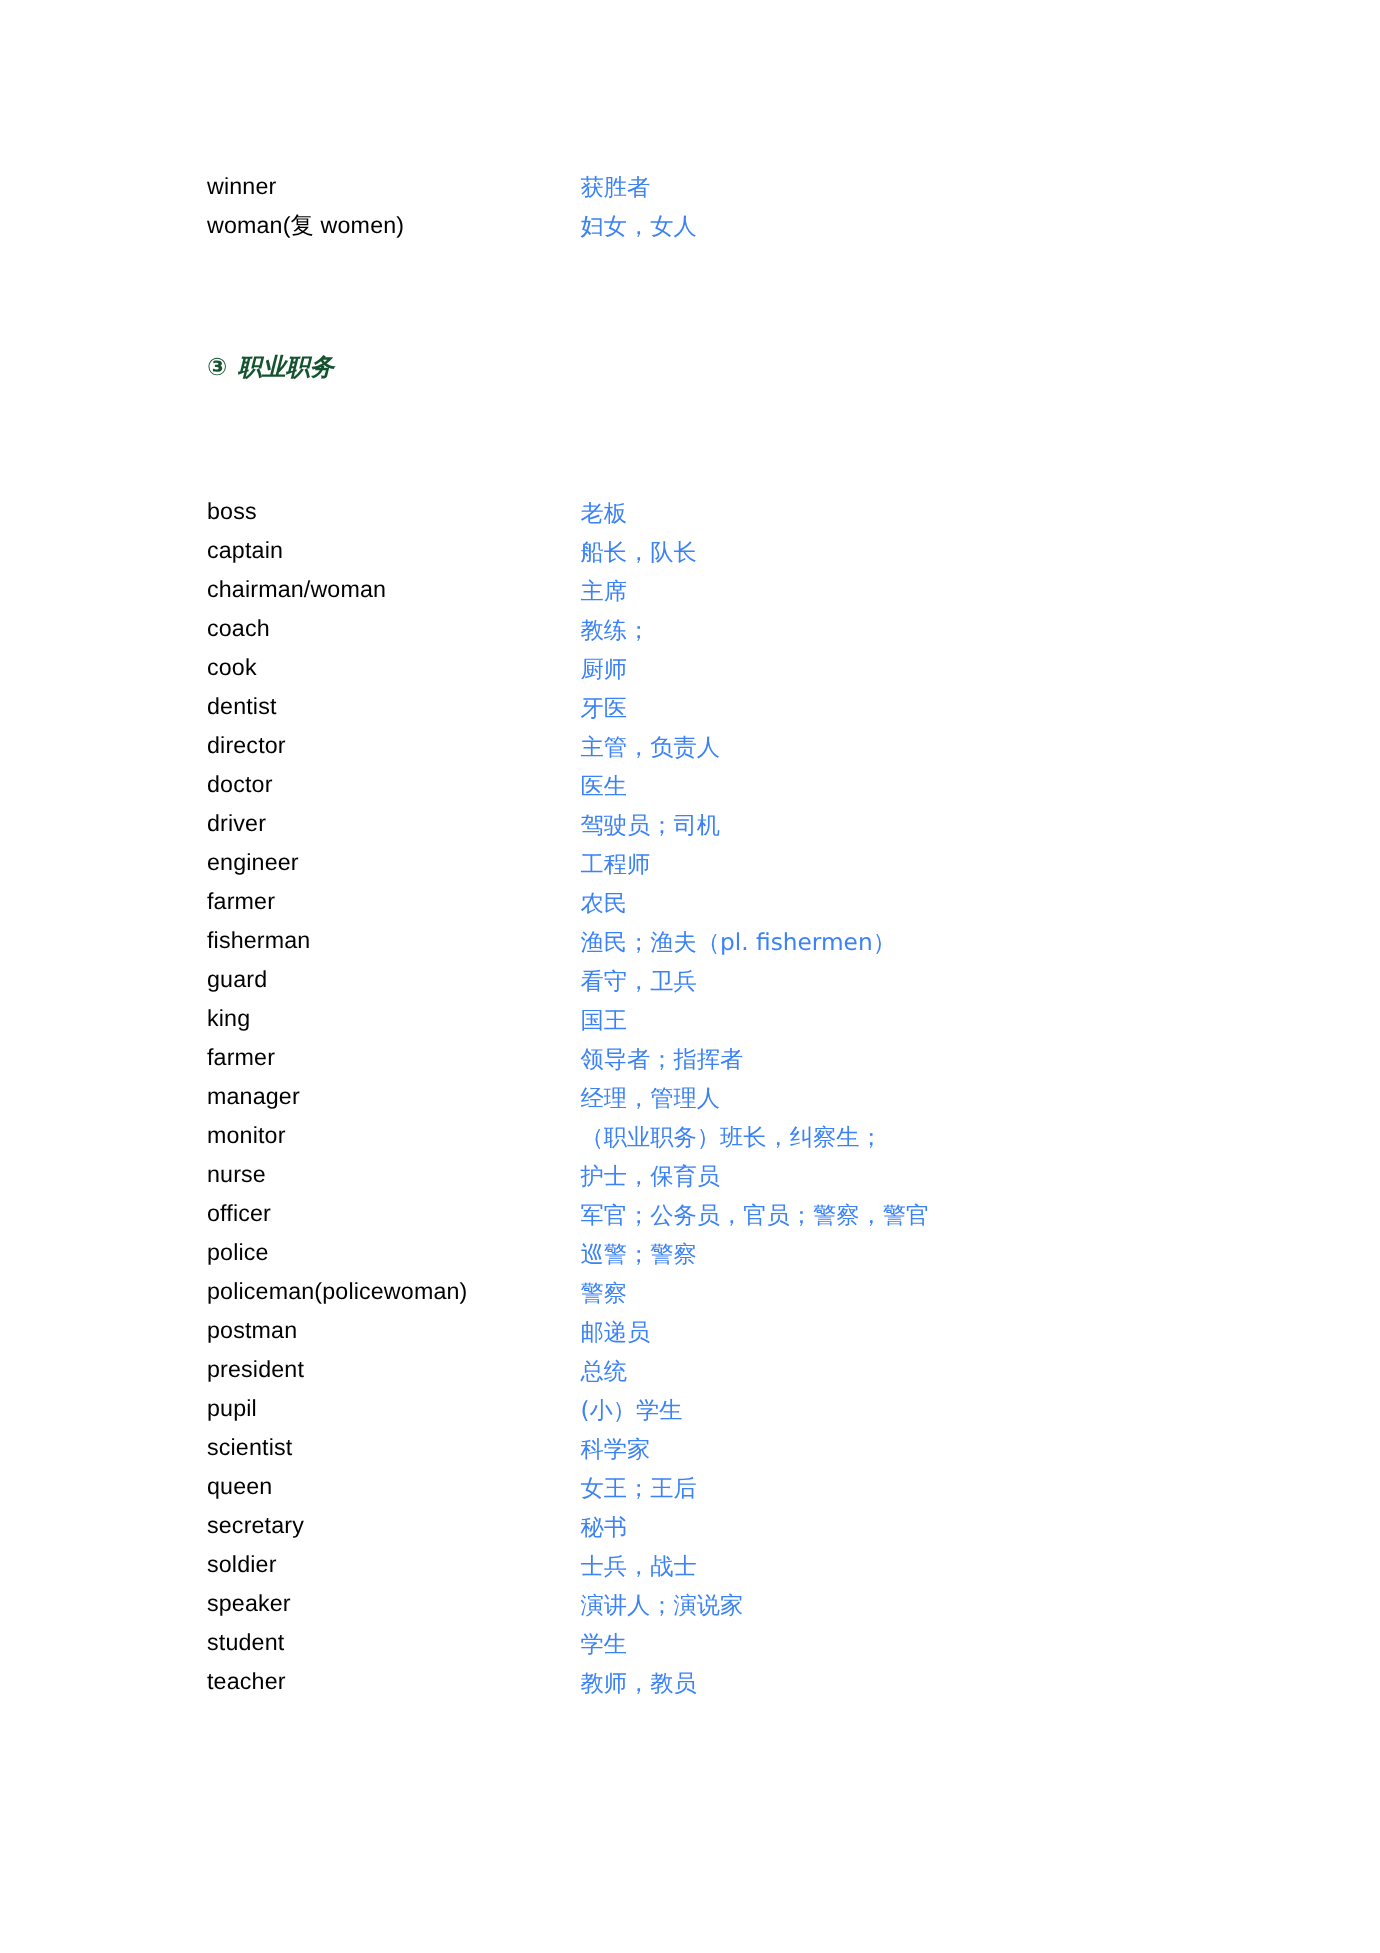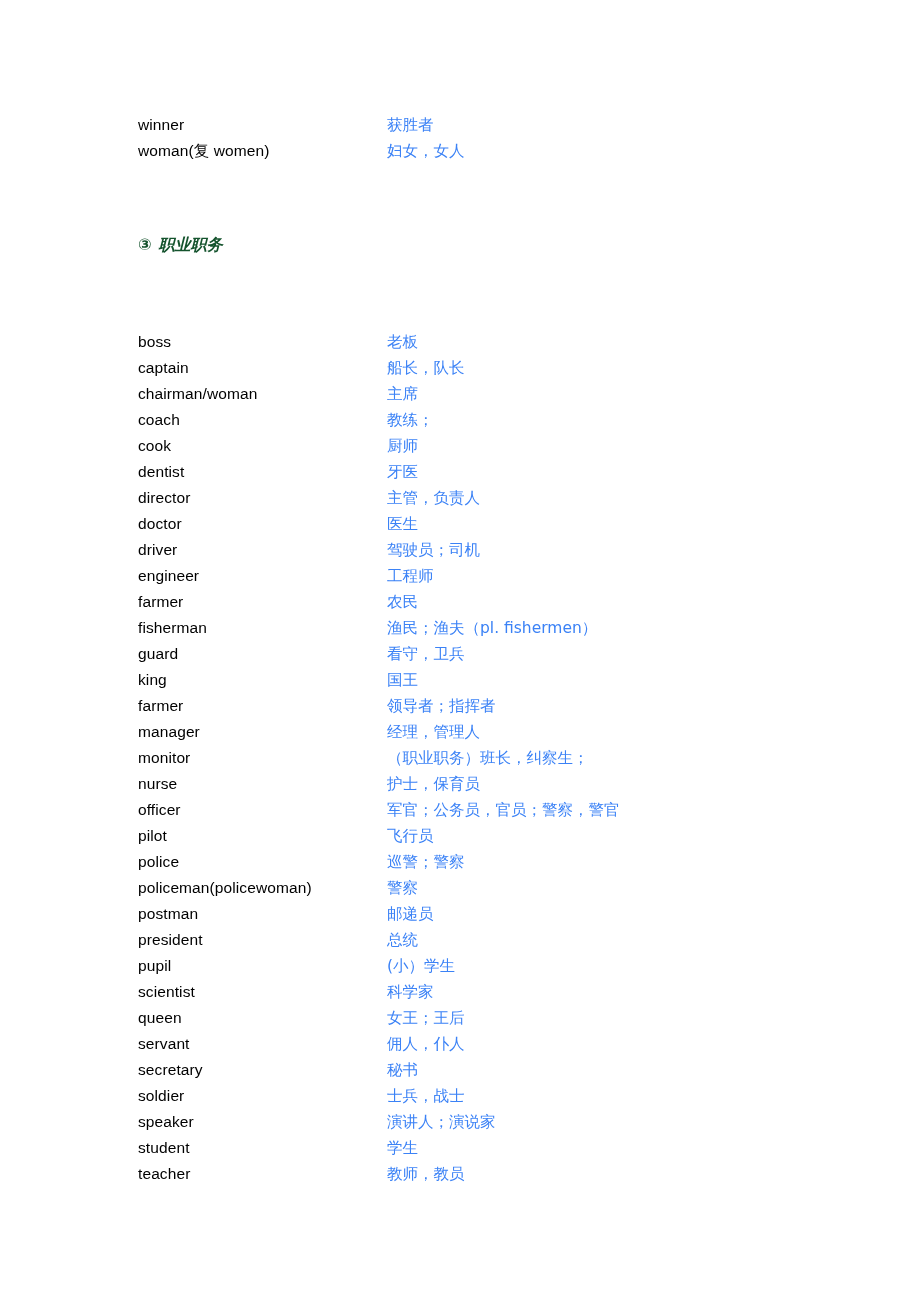--- a/index.html
+++ b/index.html
@@ -180,24 +180,20 @@
       </div>
       <div class="vocab-row">
         <span class="term">nurse</span>
         <span class="gloss">护士，保育员</span>
       </div>
       <div class="vocab-row">
         <span class="term">officer</span>
         <span class="gloss">军官；公务员，官员；警察，警官</span>
       </div>
       <div class="vocab-row">
-        <span class="term">pilot</span>
-        <span class="gloss">飞行员</span>
-      </div>
-      <div class="vocab-row">
         <span class="term">police</span>
         <span class="gloss">巡警；警察</span>
       </div>
       <div class="vocab-row">
         <span class="term">policeman(policewoman)</span>
         <span class="gloss">警察</span>
       </div>
       <div class="vocab-row">
         <span class="term">postman</span>
         <span class="gloss">邮递员</span>
@@ -212,24 +208,20 @@
       </div>
       <div class="vocab-row">
         <span class="term">scientist</span>
         <span class="gloss">科学家</span>
       </div>
       <div class="vocab-row">
         <span class="term">queen</span>
         <span class="gloss">女王；王后</span>
       </div>
       <div class="vocab-row">
-        <span class="term">servant</span>
-        <span class="gloss">佣人，仆人</span>
-      </div>
-      <div class="vocab-row">
         <span class="term">secretary</span>
         <span class="gloss">秘书</span>
       </div>
       <div class="vocab-row">
         <span class="term">soldier</span>
         <span class="gloss">士兵，战士</span>
       </div>
       <div class="vocab-row">
         <span class="term">speaker</span>
         <span class="gloss">演讲人；演说家</span>

